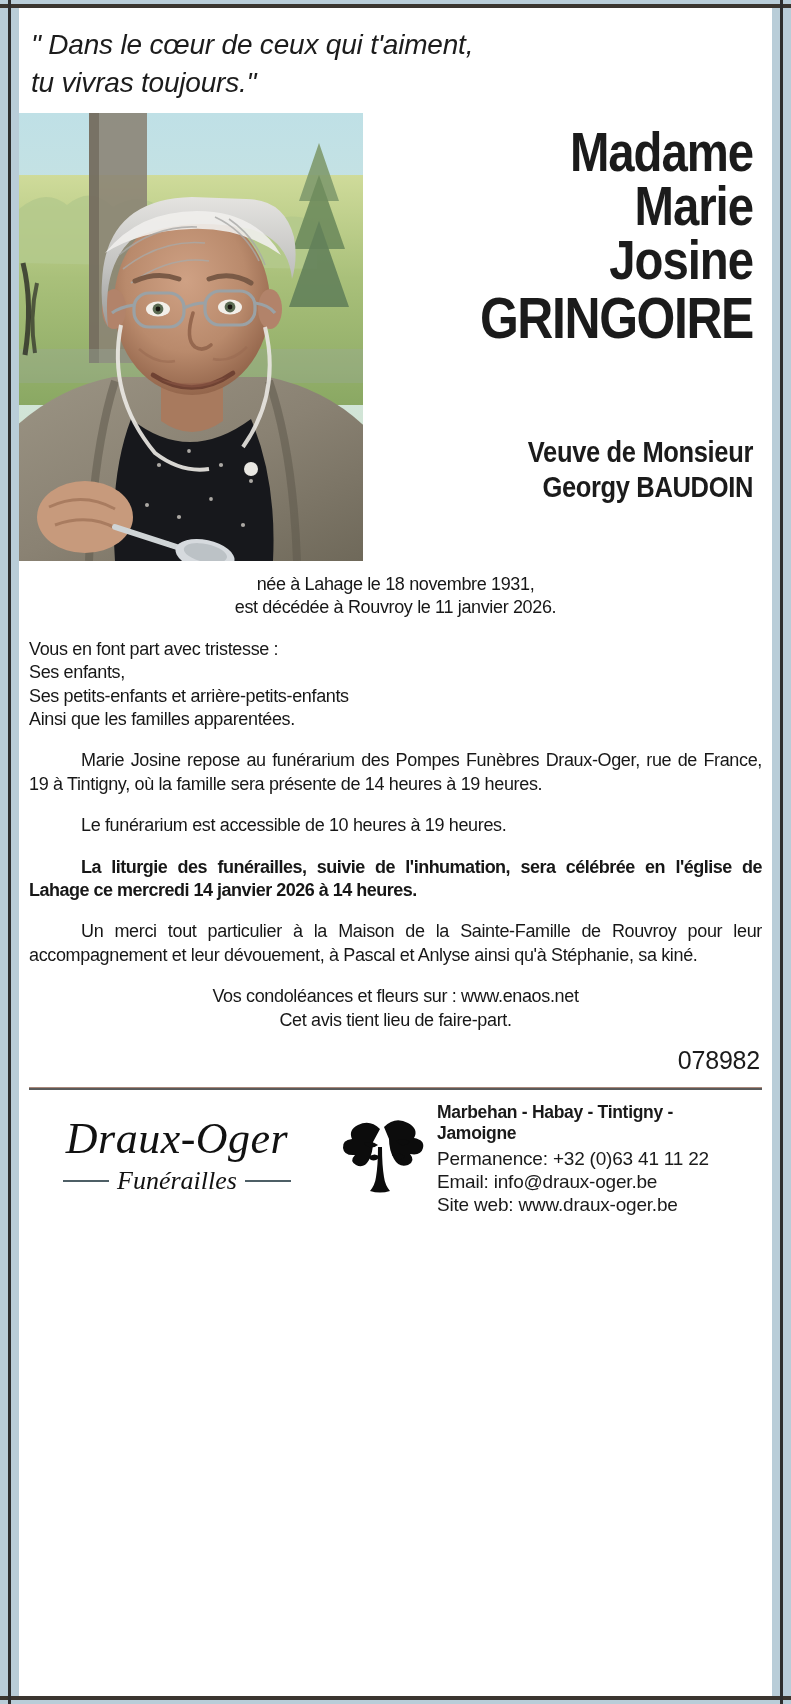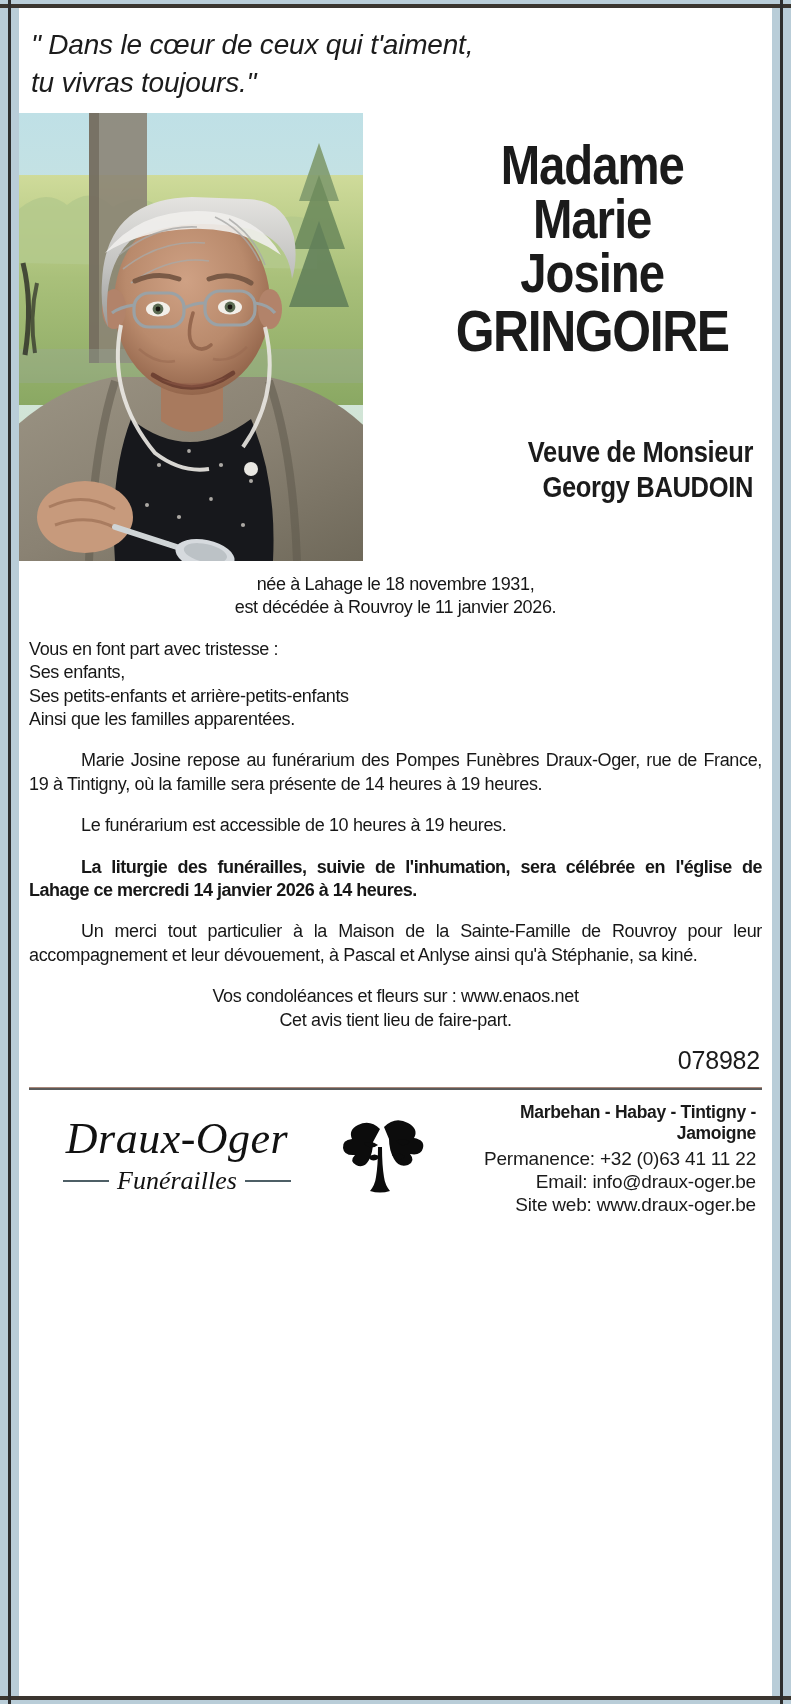--- a/index.html
+++ b/index.html
@@ -61,23 +61,23 @@
     width: 344px;
     height: 448px;
     overflow: hidden;
     background: #9fae8d;
   }
   .photo svg { display:block; width:100%; height:100%; }
 
   .nameblock {
     position: absolute;
     left: 360px;
-    top: 26px;
+    top: 13px;
     width: 380px;
-    text-align: center;
+    text-align: right;
     padding-right: 6px;
   }
   .nameblock .nm {
     display:block;
     font-weight: 800;
     color: #1b1b1b;
     font-size: 55px;
     line-height: 0.98;
     letter-spacing: -1.2px;
     transform: scaleX(0.86);
@@ -165,21 +165,21 @@
     margin-top: 2px;
   }
   .brand .dash { display:block; width:46px; height:2px; background:#4e5f66; }
   .brand .b2 { font-style: italic; font-size: 26px; color:#111; }
 
   .tree { width: 110px; display:flex; justify-content:center; }
   .tree svg { display:block; }
 
   .contact {
     flex: 1;
-    text-align: right;
+    text-align: left;
     padding-right: 8px;
     color: #1a1a1a;
     margin-top: 8px;
   }
   .contact .towns {
     font-weight: 800;
     font-size: 17.5px;
     letter-spacing: -0.3px;
     margin-bottom: 3px;
   }

